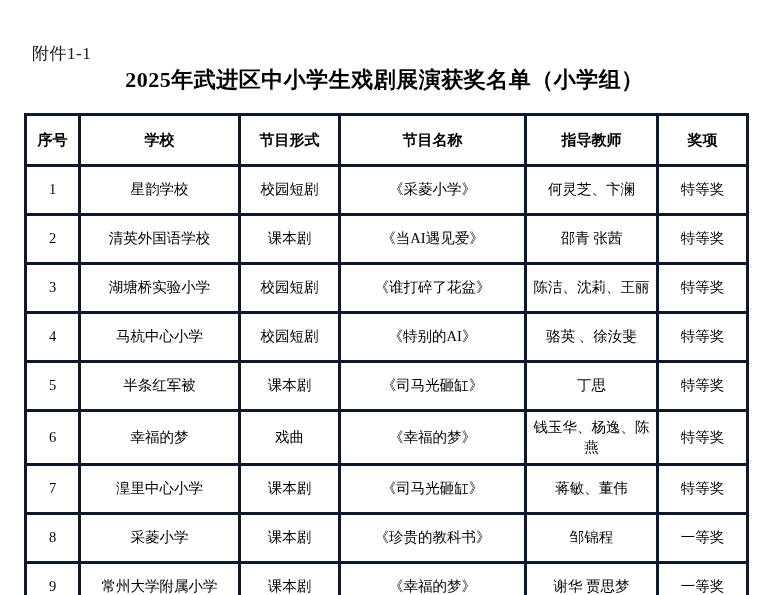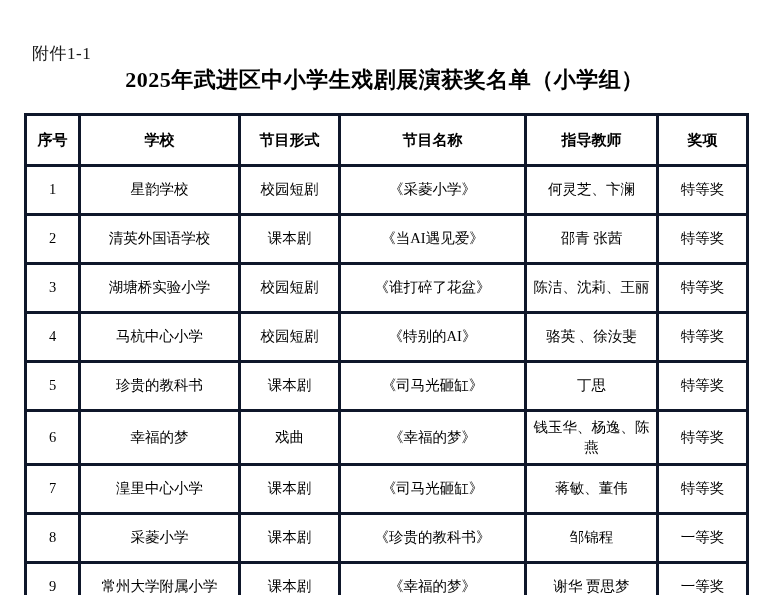--- a/index.html
+++ b/index.html
@@ -123,21 +123,21 @@
         <tr>
           <td>4</td>
           <td>马杭中心小学</td>
           <td>校园短剧</td>
           <td>《特别的AI》</td>
           <td>骆英 、徐汝斐</td>
           <td>特等奖</td>
         </tr>
         <tr>
           <td>5</td>
-          <td>珍贵的教科书</td>
+          <td>半条红军被</td>
           <td>课本剧</td>
           <td>《司马光砸缸》</td>
           <td>丁思</td>
           <td>特等奖</td>
         </tr>
         <tr>
           <td>6</td>
           <td>幸福的梦</td>
           <td>戏曲</td>
           <td>《幸福的梦》</td>

